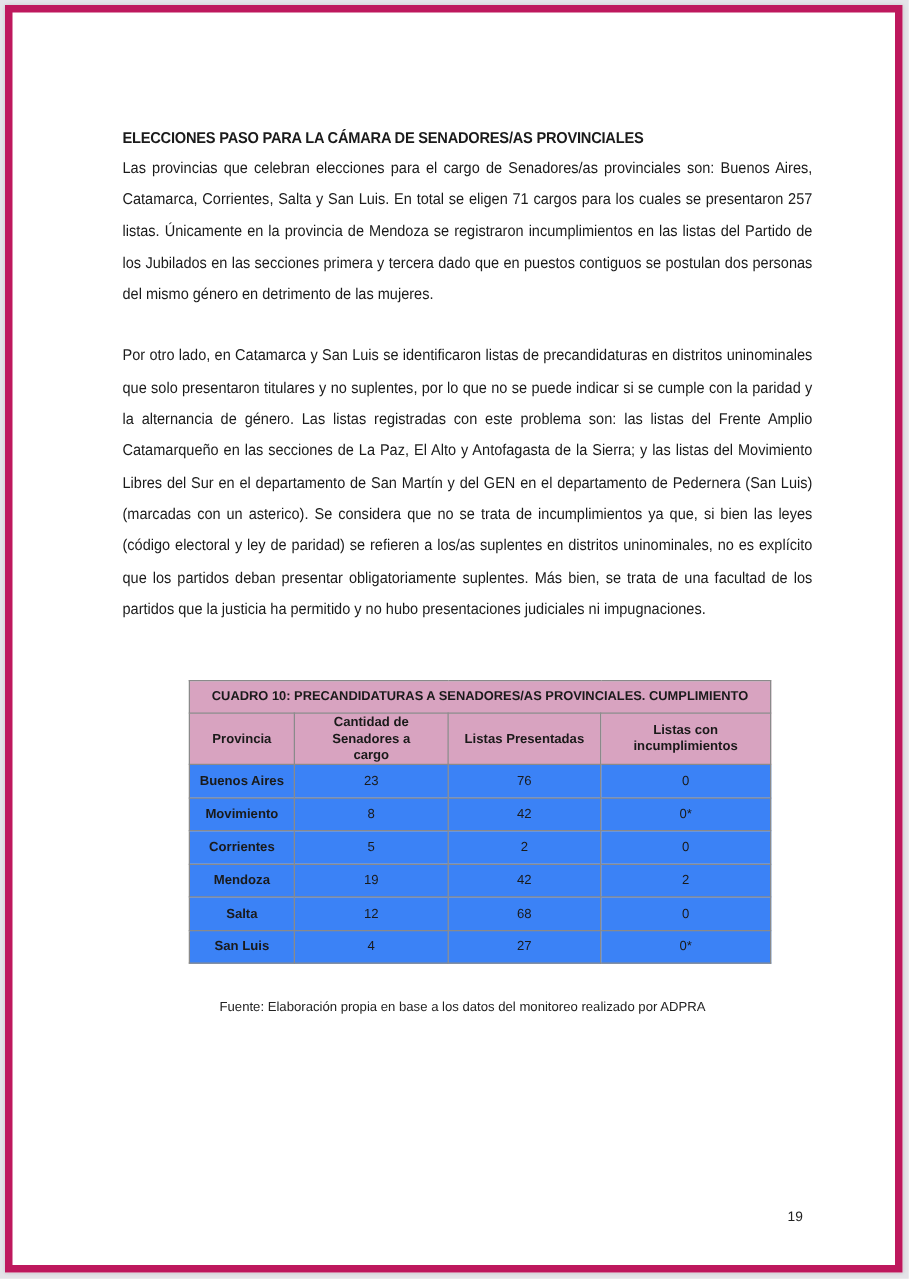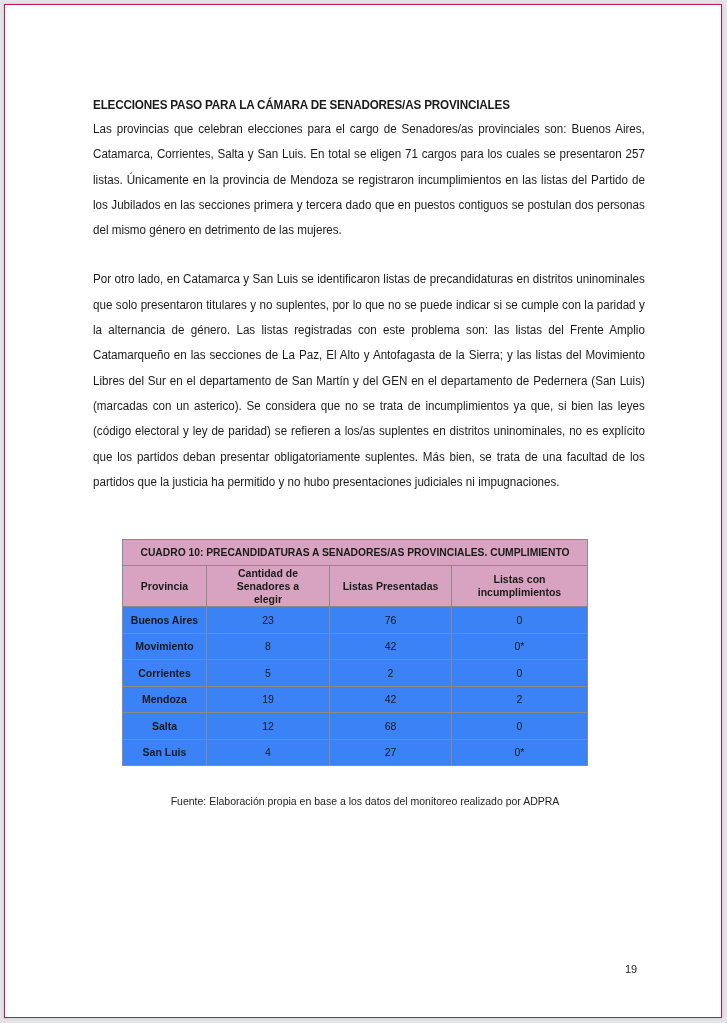--- a/index.html
+++ b/index.html
@@ -1,26 +1,26 @@
 <!DOCTYPE html>
 <html><head>
 <meta charset="utf-8">
 <style>
   html, body { margin:0; padding:0; }
   body { width:727px; height:1023px; background:#e4e3e8; position:relative; overflow:hidden;
          font-family:"Liberation Sans", sans-serif; color:#1a1a1a; }
   .page { position:absolute; left:4px; top:4px; width:718px; height:1014px; background:#ffffff;
-          border:1px solid #be185d; box-sizing:border-box; box-shadow:0 0 3px rgba(0,0,0,0.12); }
+          border:6px solid #be185d; box-sizing:border-box; box-shadow:0 0 3px rgba(0,0,0,0.12); }
   .content { position:absolute; left:88px; top:91px; width:552px; }
   h2 { margin:0; font-size:12.6px; font-weight:bold; letter-spacing:-0.2px; line-height:19px; transform:scaleX(0.93); transform-origin:left; white-space:nowrap; }
   p { margin:0; font-size:12.5px; line-height:25.3px; text-align:justify; text-align-last:left; }
   .p1 { margin-top:2px; }
   .p2 { margin-top:24px; }
   .narrow { display:block; transform:scaleX(0.93); transform-origin:left; width:107.5%; }
-  table { position:absolute; left:117px; top:534px; width:466px; border-collapse:collapse; font-size:10.5px; }
+  table { position:absolute; left:141px; top:534px; width:466px; border-collapse:collapse; font-size:10.5px; }
   td, th { border:1px solid #8a8a8a; text-align:center; padding:0; }
   .title-row th { background:#d8a3c0; height:25px; font-weight:bold; font-size:10.3px; }
   .head-row th { background:#d8a3c0; height:40px; font-weight:bold; line-height:13px; }
   .data-row td { height:25.5px; background:#3b82f6; }
   .data-row td.prov { font-weight:bold; }
   .total-row td { background:#d8a3c0; height:25px; font-weight:bold; }
   .source { position:absolute; left:127px; top:790px; width:466px; text-align:center; font-size:10.5px; color:#222; }
   .pagenum { position:absolute; left:620px; top:958px; font-size:11px; color:#222; }
 </style>
 </head>
@@ -37,21 +37,21 @@
       </p>
   </div>
 
   <table>
     <tbody>
         <tr class="title-row">
       <th colspan="4">CUADRO 10: PRECANDIDATURAS A SENADORES/AS PROVINCIALES. CUMPLIMIENTO</th>
     </tr>
     <tr class="head-row">
       <th style="width:83px">Provincia</th>
-      <th style="width:122px"><span style="display:inline-block;width:90px">Cantidad de Senadores a elegir</span></th>
+      <th style="width:122px"><span style="display:inline-block;width:90px">Cantidad de Senadores a cargo</span></th>
       <th style="width:121px">Listas Presentadas</th>
       <th><span style="display:inline-block;width:90px">Listas con incumplimientos</span></th>
     </tr>
     <tr class="data-row">
       <td class="prov">Buenos Aires</td>
       <td>23</td>
       <td>76</td>
       <td>0</td>
     </tr>
     <tr class="data-row">

